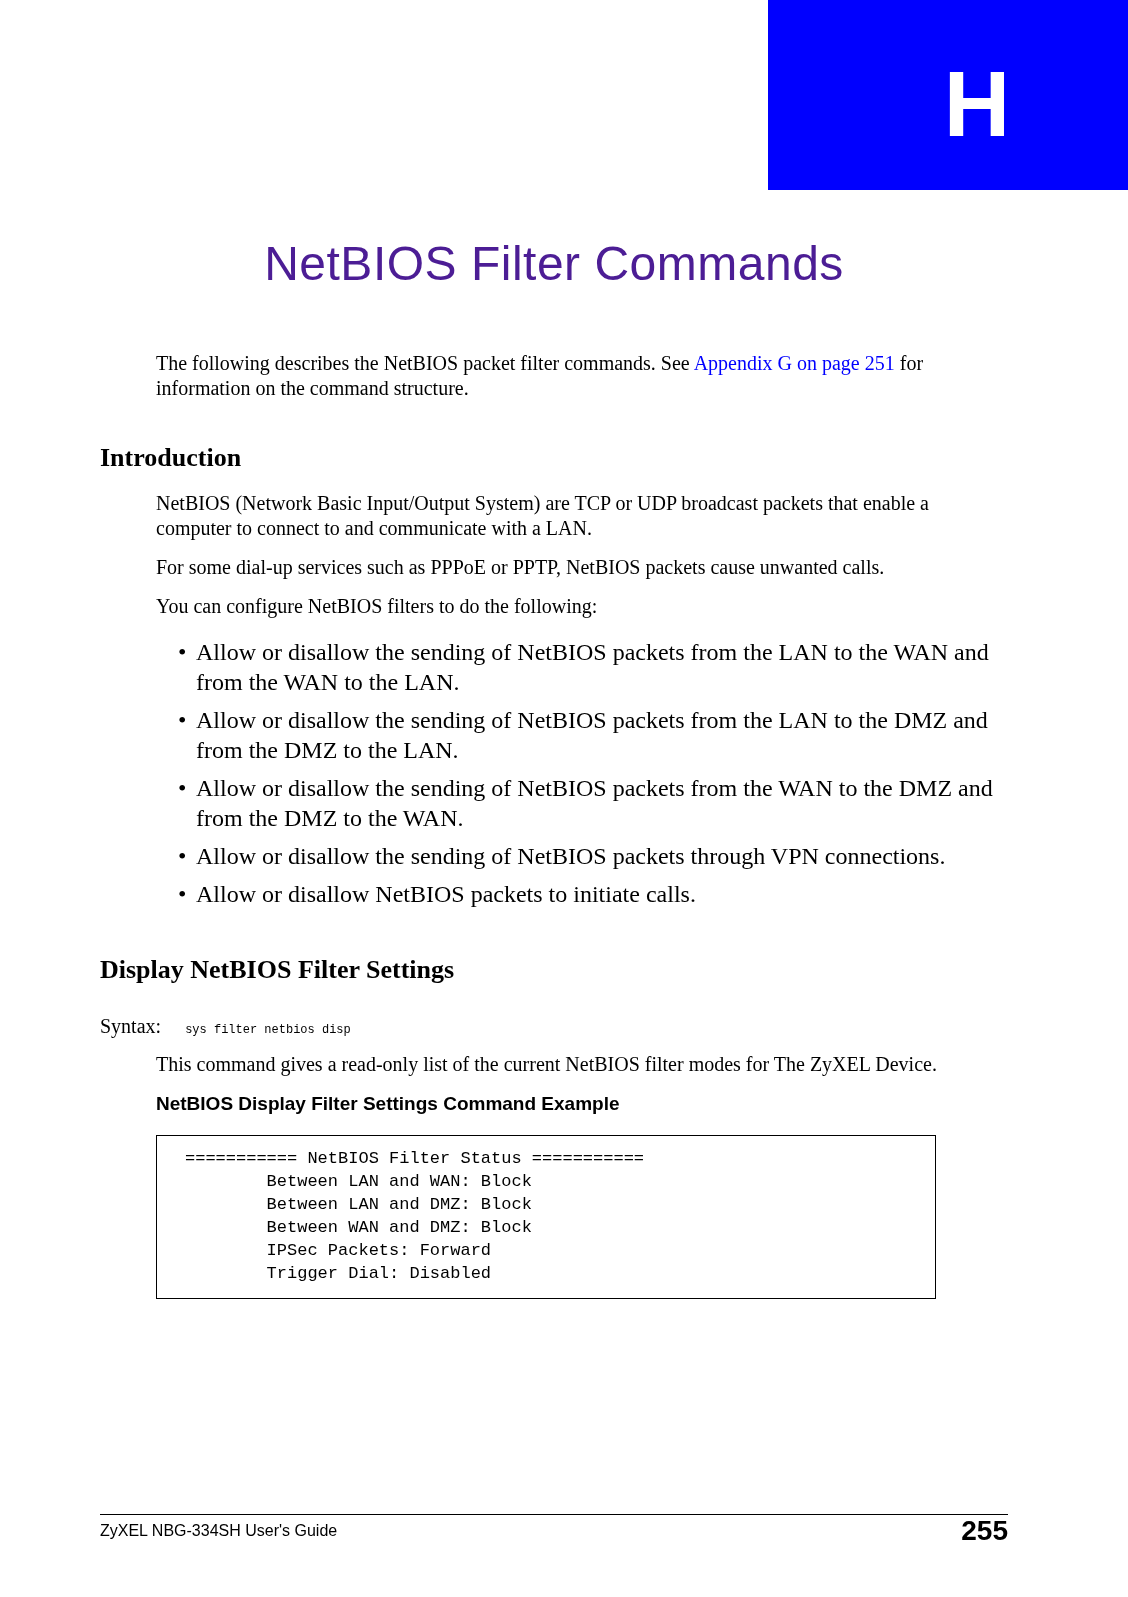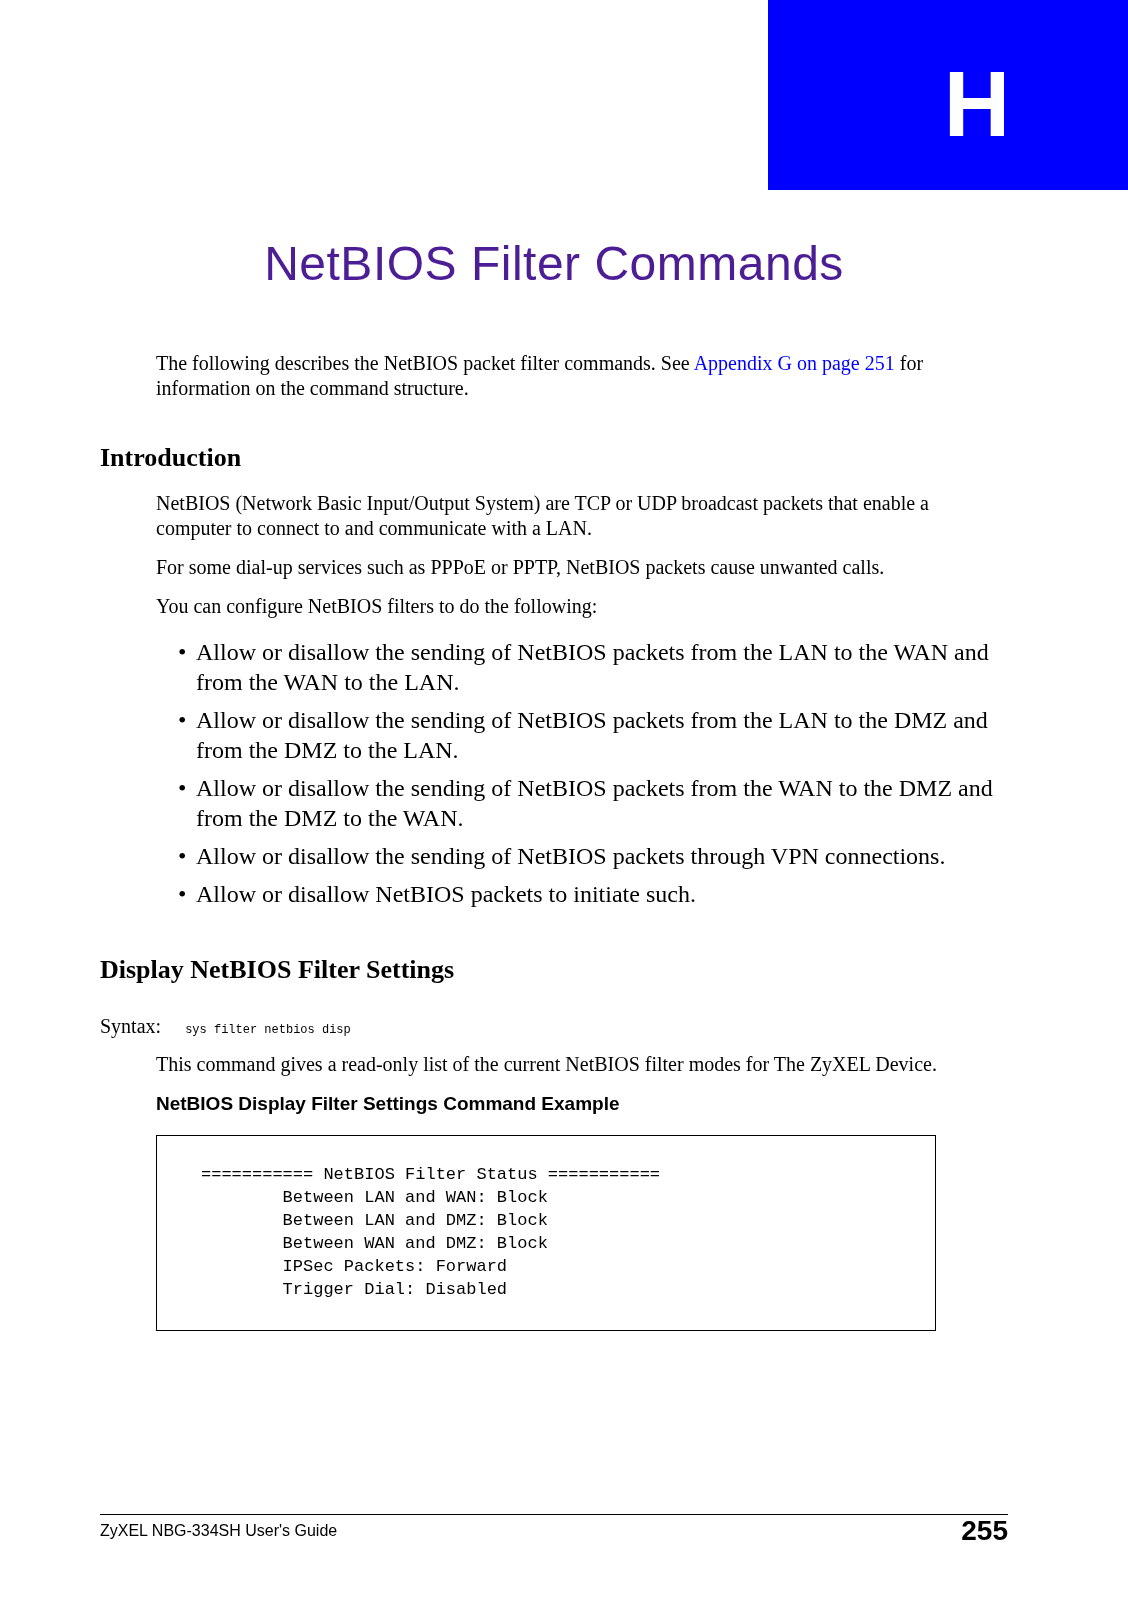--- a/index.html
+++ b/index.html
@@ -106,21 +106,21 @@
     padding-left: 56px;
   }
   .output-box {
     margin-left: 56px;
     border: 1px solid #000;
     padding: 12px 28px 12px 28px;
     width: 780px;
     box-sizing: border-box;
   }
   .output-box pre {
-    margin: 16px;
+    margin: 0;
     font-family: "Courier New", Courier, monospace;
     font-size: 17px;
     line-height: 1.35;
     white-space: pre;
   }
   .footer {
     position: absolute;
     bottom: 50px;
     left: 100px;
     right: 120px;
@@ -159,21 +159,21 @@
 
   <p class="body-text">NetBIOS (Network Basic Input/Output System) are TCP or UDP broadcast packets that enable a computer to connect to and communicate with a LAN.</p>
   <p class="body-text">For some dial-up services such as PPPoE or PPTP, NetBIOS packets cause unwanted calls.</p>
   <p class="body-text">You can configure NetBIOS filters to do the following:</p>
 
   <ul class="bullets">
     <li>Allow or disallow the sending of NetBIOS packets from the LAN to the WAN and from the WAN to the LAN.</li>
     <li>Allow or disallow the sending of NetBIOS packets from the LAN to the DMZ and from the DMZ to the LAN.</li>
     <li>Allow or disallow the sending of NetBIOS packets from the WAN to the DMZ and from the DMZ to the WAN.</li>
     <li>Allow or disallow the sending of NetBIOS packets through VPN connections.</li>
-    <li>Allow or disallow NetBIOS packets to initiate such.</li>
+    <li>Allow or disallow NetBIOS packets to initiate calls.</li>
   </ul>
 
   <h2 class="section">Display NetBIOS Filter Settings</h2>
 
   <div class="syntax-row">
     <span class="syntax-label">Syntax:</span>
     <span class="mono">sys filter netbios disp</span>
   </div>
 
   <p class="body-text">This command gives a read-only list of the current NetBIOS filter modes for The ZyXEL Device.</p>

